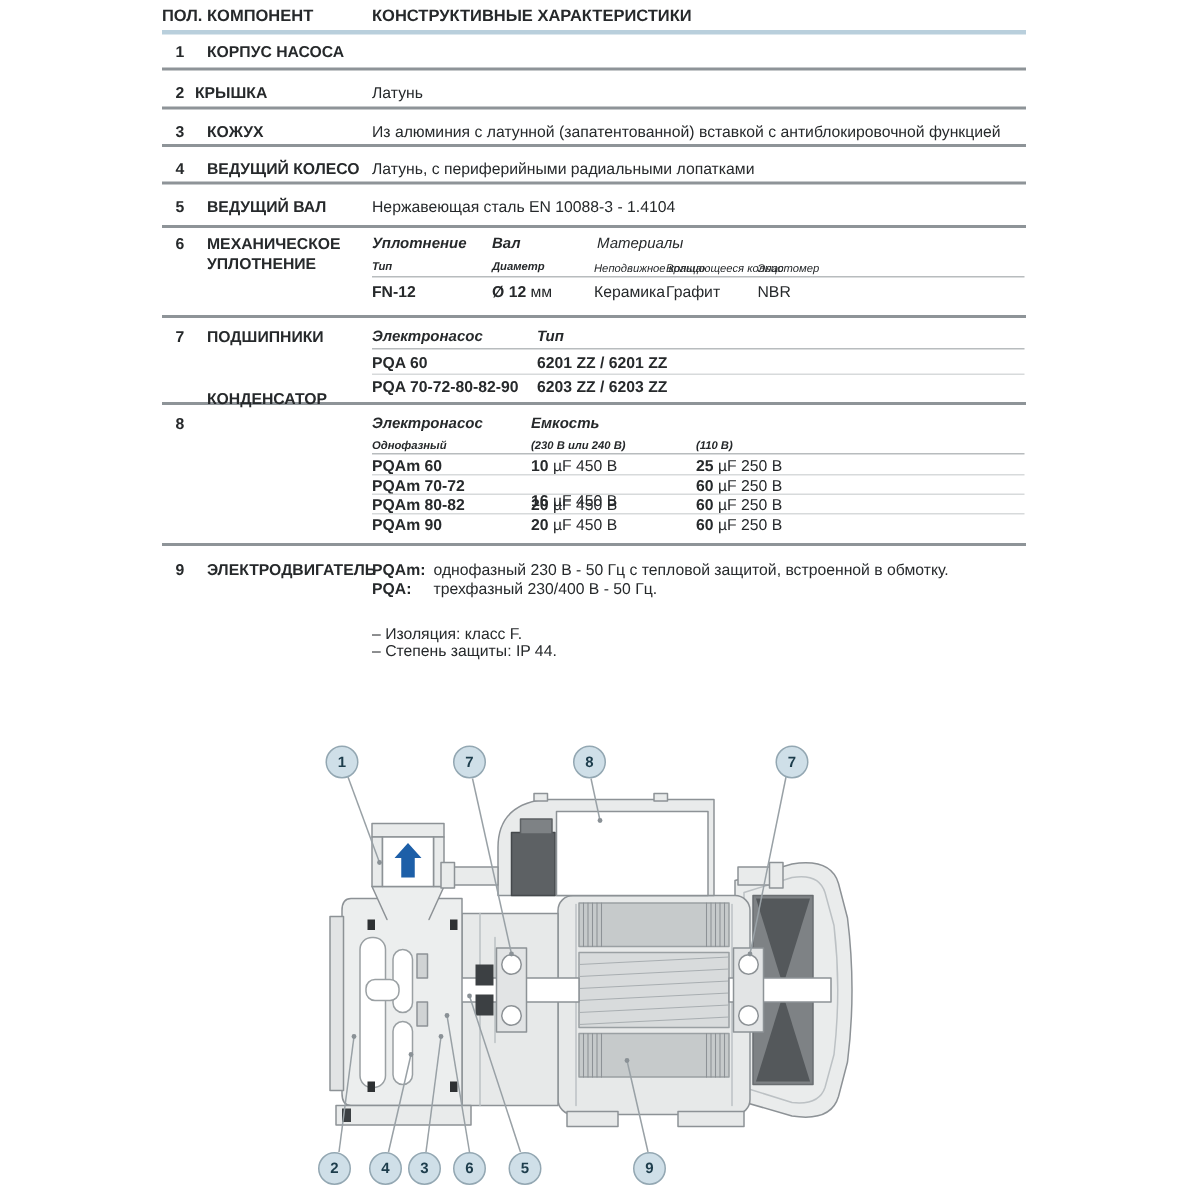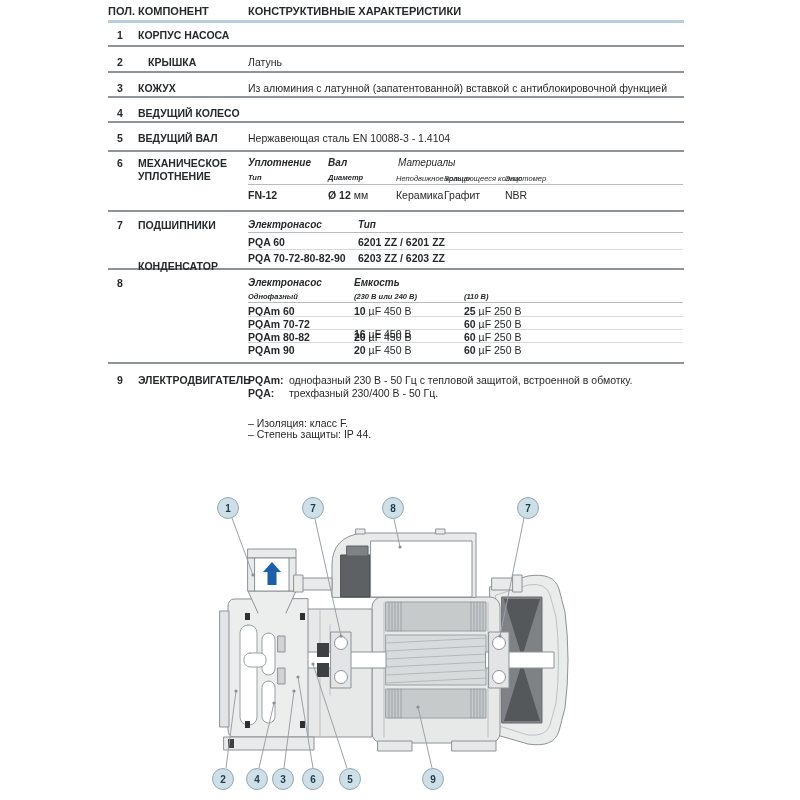--- a/index.html
+++ b/index.html
@@ -32,31 +32,32 @@
   <div class="abs hd" style="left:108px;top:5px">ПОЛ.</div>
   <div class="abs hd" style="left:138px;top:5px">КОМПОНЕНТ</div>
   <div class="abs hd" style="left:248px;top:5px">КОНСТРУКТИВНЫЕ ХАРАКТЕРИСТИКИ</div>
   <div class="accent" style="top:20px"></div>
 
   <div class="abs t numcol" style="top:29px">1</div>
   <div class="abs t b" style="left:138px;top:29px">КОРПУС НАСОСА</div>
   <div class="sep" style="top:45px"></div>
 
   <div class="abs t numcol" style="top:56px">2</div>
-  <div class="abs t b" style="left:148px;top:56px">КРЫШКА</div>
+  <div class="abs t b" style="left:130px;top:56px">КРЫШКА</div>
   <div class="abs t" style="left:248px;top:56px">Латунь</div>
   <div class="sep" style="top:71px"></div>
 
   <div class="abs t numcol" style="top:82px">3</div>
   <div class="abs t b" style="left:138px;top:82px">КОЖУХ</div>
   <div class="abs t" style="left:248px;top:82px">Из алюминия с латунной (запатентованной) вставкой с антиблокировочной функцией</div>
   <div class="sep" style="top:96px"></div>
 
   <div class="abs t numcol" style="top:107px">4</div>
   <div class="abs t b" style="left:138px;top:107px">ВЕДУЩИЙ КОЛЕСО</div>
+  <div class="abs t" style="left:248px;top:107px">Латунь, с периферийными радиальными лопатками</div>
   <div class="sep" style="top:121px"></div>
 
   <div class="abs t numcol" style="top:132px">5</div>
   <div class="abs t b" style="left:138px;top:132px">ВЕДУЩИЙ ВАЛ</div>
   <div class="abs t" style="left:248px;top:132px">Нержавеющая сталь EN 10088-3 - 1.4104</div>
   <div class="sep" style="top:150px"></div>
 
   <div class="abs t numcol" style="top:157px">6</div>
   <div class="abs t b" style="left:138px;top:157px">
     <div>МЕХАНИЧЕСКОЕ</div>

